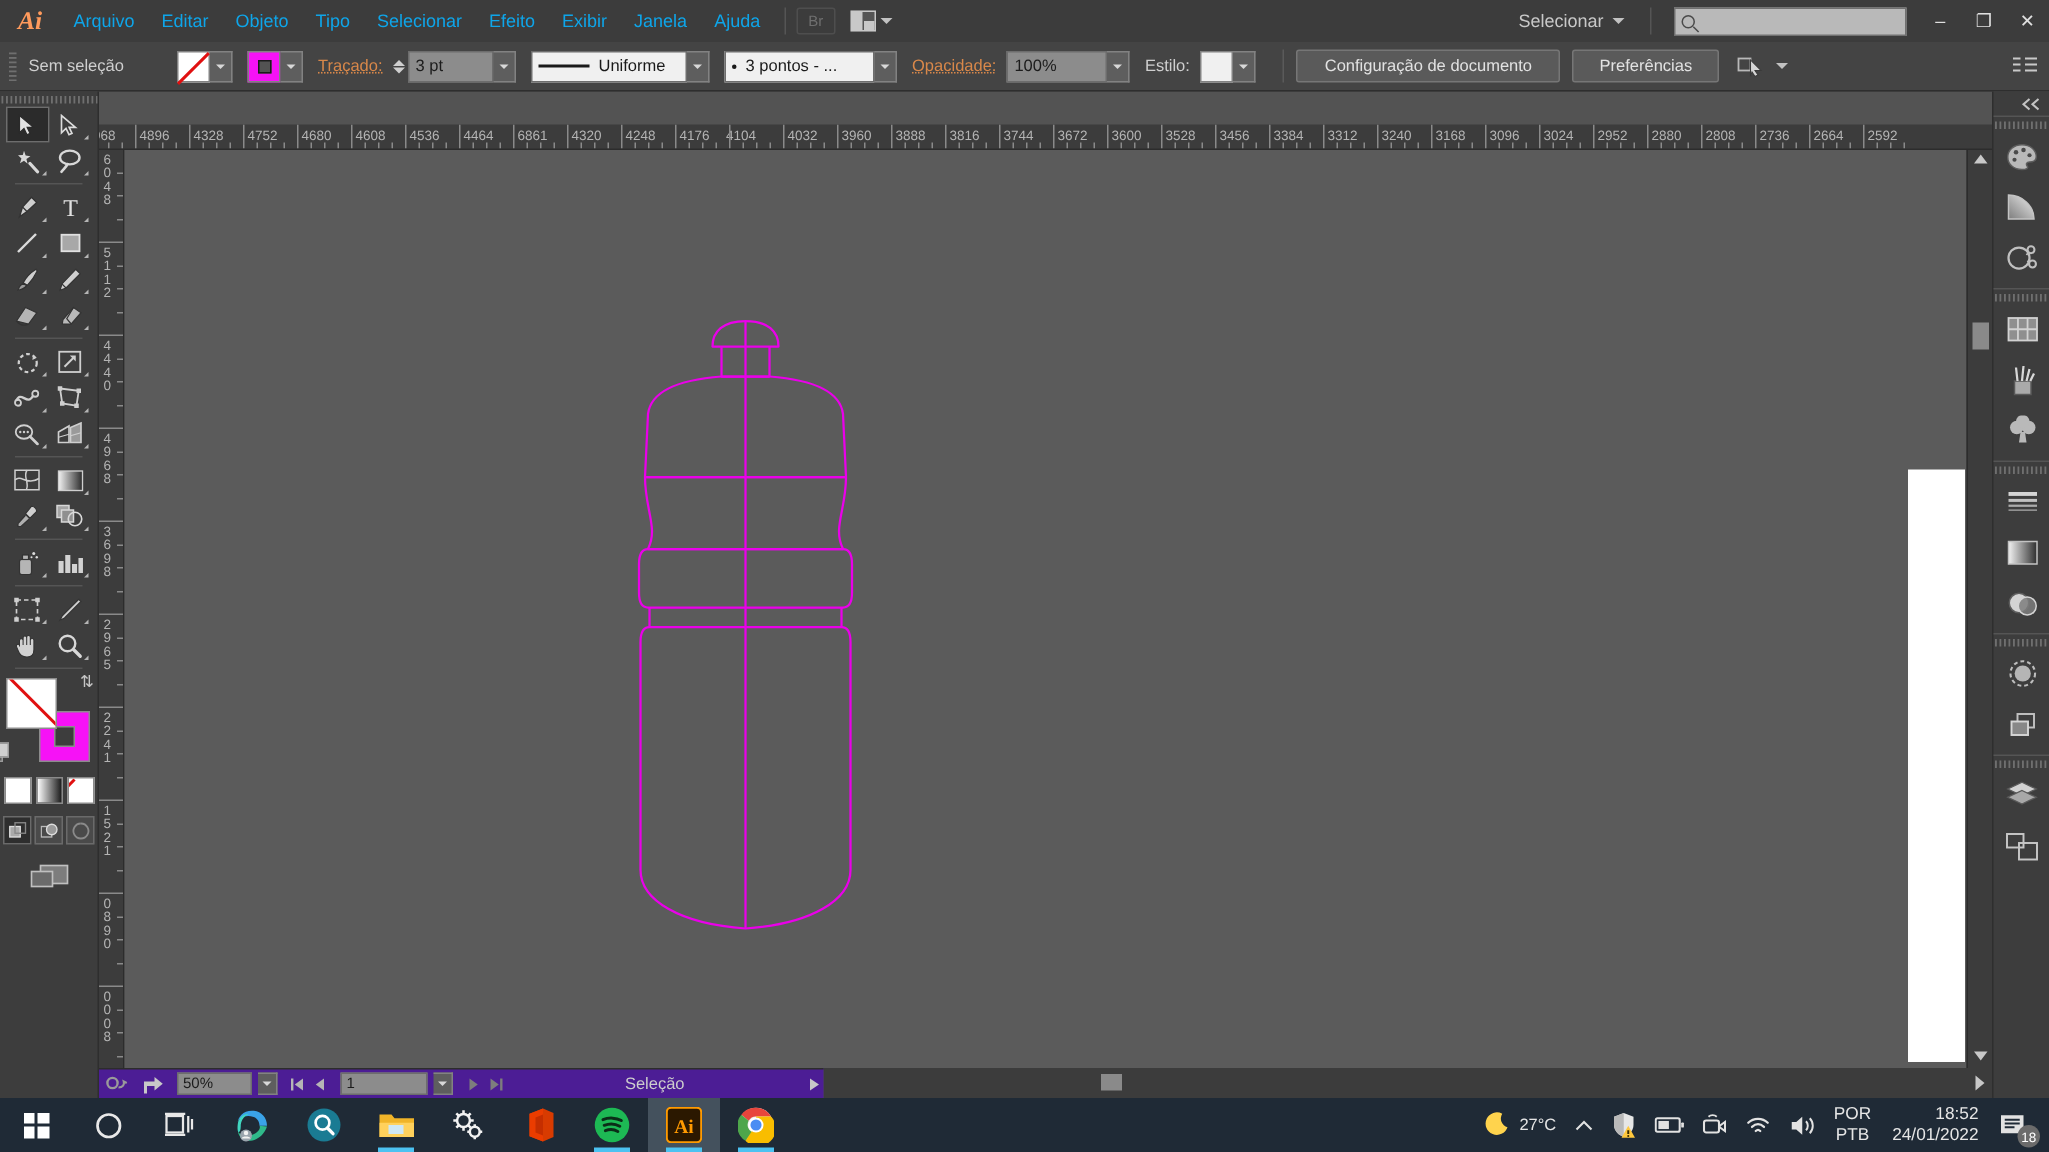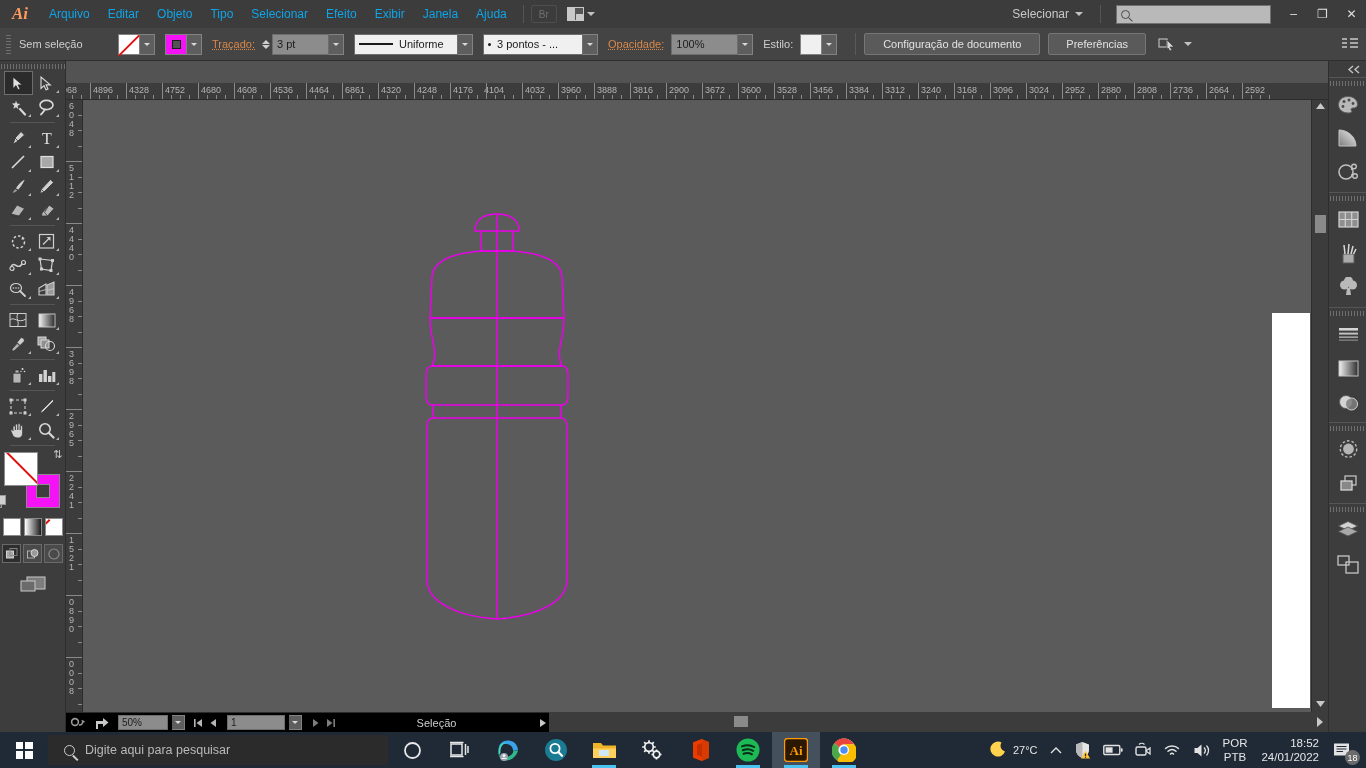--- a/index.html
+++ b/index.html
@@ -207,21 +207,21 @@
   }
   .hscroll {
     position: absolute; left: 549px; top: 712px; width: 779px; height: 20px;
     background: #3c3c3c;
   }
   .scroll-thumb { position: absolute; background: #8a8a8a; }
 
   
   .statusbar {
     position: absolute; left: 66px; top: 712px; width: 483px; height: 20px;
-    background: #000000; display: flex; align-items: center; gap: 4px; padding-left: 4px;
+    background: #4c1d95; display: flex; align-items: center; gap: 4px; padding-left: 4px;
     border-top: 1px solid #2c2c2c;
   }
   .sb-field {
     height: 15px; background: #8c8c8c; border: 1px solid #6d6d6d; color: #1c1c1c;
     font-size: 10px; line-height: 13px; padding: 0 3px; display:flex;align-items:center;
   }
   .sb-status { flex: 1; text-align: center; font-size: 11px; color: #cdcdcd; }
 
   
   .rightpanel {
@@ -751,21 +751,21 @@
       <div class="rt" style="left: 531px; top: 2px;">3888</div>
       <div class="rtick" style="left: 528px; top: 0px; width: 1px; height: 16px;"></div>
       <div class="rtick" style="left: 537px; top: 12px; width: 1px; height: 4px;"></div>
       <div class="rtick" style="left: 546px; top: 12px; width: 1px; height: 4px;"></div>
       <div class="rtick" style="left: 555px; top: 12px; width: 1px; height: 4px;"></div>
       <div class="rt" style="left: 567px; top: 2px; text-align: right;">3816</div>
       <div class="rtick" style="left: 564px; top: 0px; width: 1px; height: 16px;"></div>
       <div class="rtick" style="left: 573px; top: 12px; width: 1px; height: 4px;"></div>
       <div class="rtick" style="left: 582px; top: 12px; width: 1px; height: 4px;"></div>
       <div class="rtick" style="left: 591px; top: 12px; width: 1px; height: 4px;"></div>
-      <div class="rt" style="left: 603px; top: 2px;">2900</div>
+      <div class="rt" style="left: 603px; top: 2px;">3744</div>
       <div class="rtick" style="left: 600px; top: 0px; width: 1px; height: 16px;"></div>
       <div class="rtick" style="left: 609px; top: 12px; width: 1px; height: 4px;"></div>
       <div class="rtick" style="left: 618px; top: 12px; width: 1px; height: 4px;"></div>
       <div class="rtick" style="left: 627px; top: 12px; width: 1px; height: 4px;"></div>
       <div class="rt" style="left: 639px; top: 2px;">3672</div>
       <div class="rtick" style="left: 636px; top: 0px; width: 1px; height: 16px;"></div>
       <div class="rtick" style="left: 645px; top: 12px; width: 1px; height: 4px;"></div>
       <div class="rtick" style="left: 654px; top: 12px; width: 1px; height: 4px;"></div>
       <div class="rtick" style="left: 663px; top: 12px; width: 1px; height: 4px;"></div>
       <div class="rt" style="left: 675px; top: 2px;">3600</div>
@@ -1152,24 +1152,20 @@
 
   <div class="taskbar">
     <div class="start">
       <span class="win-logo">
           <i></i>
           <i></i>
           <i></i>
           <i></i>
         </span>
     </div>
-    <div class="tb-search">
-      <span class="tb-mag"></span>
-      <span>Digite aqui para pesquisar</span>
-    </div>
     <div class="tb-ico">
       <svg width="19" height="19" viewBox="0 0 19 19">
           <circle cx="9.5" cy="9.5" r="7.5" fill="none" stroke="#e8e8e8" stroke-width="1.8"></circle>
         </svg>
     </div>
     <div class="tb-ico">
       <svg width="20" height="18" viewBox="0 0 20 18">
         <rect x="1" y="3" width="11" height="11" fill="none" stroke="#e8e8e8" stroke-width="1.5"></rect>
         <path d="M0 1.5 L13.5 1.5 M0 15.5 L13.5 15.5 M15.5 3 L15.5 14 M18 5 L18 12" stroke="#e8e8e8" stroke-width="1.5"></path>
       </svg>

